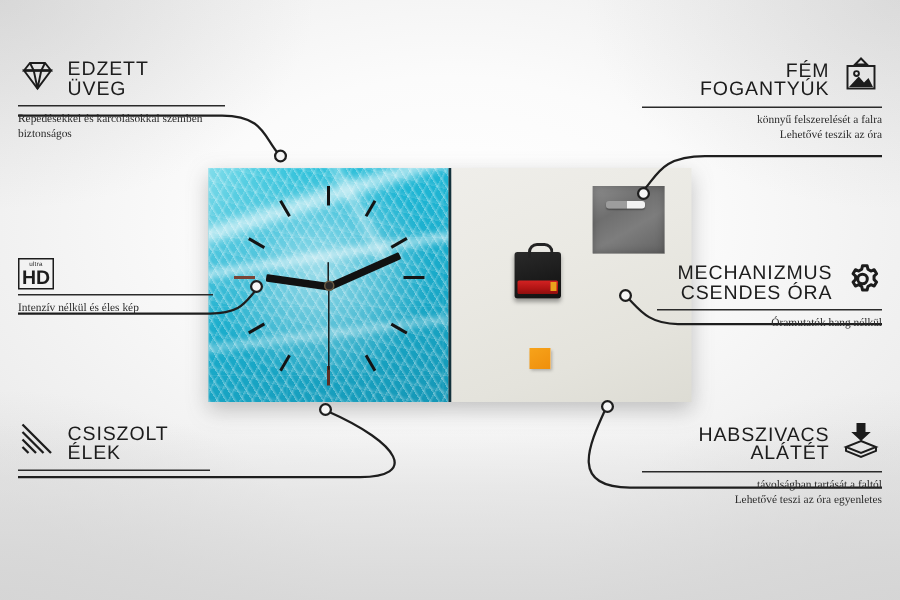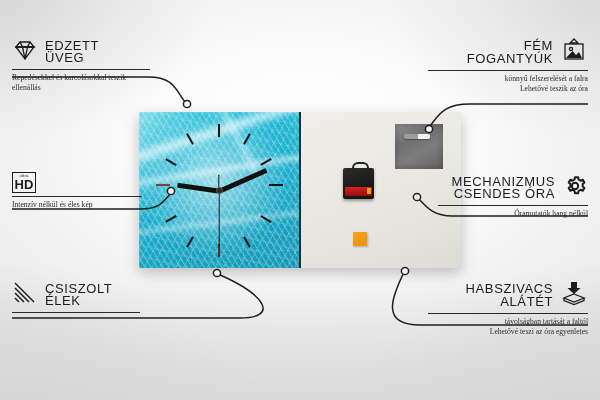--- a/index.html
+++ b/index.html
@@ -267,21 +267,21 @@
           <path d="M8 4 L10.5 9 L13 21 L15.5 9 L18 4"></path>
           <path d="M4 9 H22"></path>
         </svg>
       </span>
       <div>
         <div class="ttl">EDZETT</div>
         <div class="ttl">ÜVEG</div>
       </div>
     </div>
     <div class="rule" style="width:138px;"></div>
-    <div class="desc" style="width:128px;">Repedésekkel és karcolásokkal teszik ellenállás</div>
+    <div class="desc" style="width:128px;">Repedésekkel és karcolásokkal szemben biztonságos</div>
   </div>
 
   <div class="callout left" style="left:12px; top:172px; width:170px;">
     <div class="head">
       <span class="ico hdbadge">
         <span class="u">ultra</span>
         <span class="h">HD</span>
       </span>
     </div>
     <div class="rule" style="width:130px;"></div>

